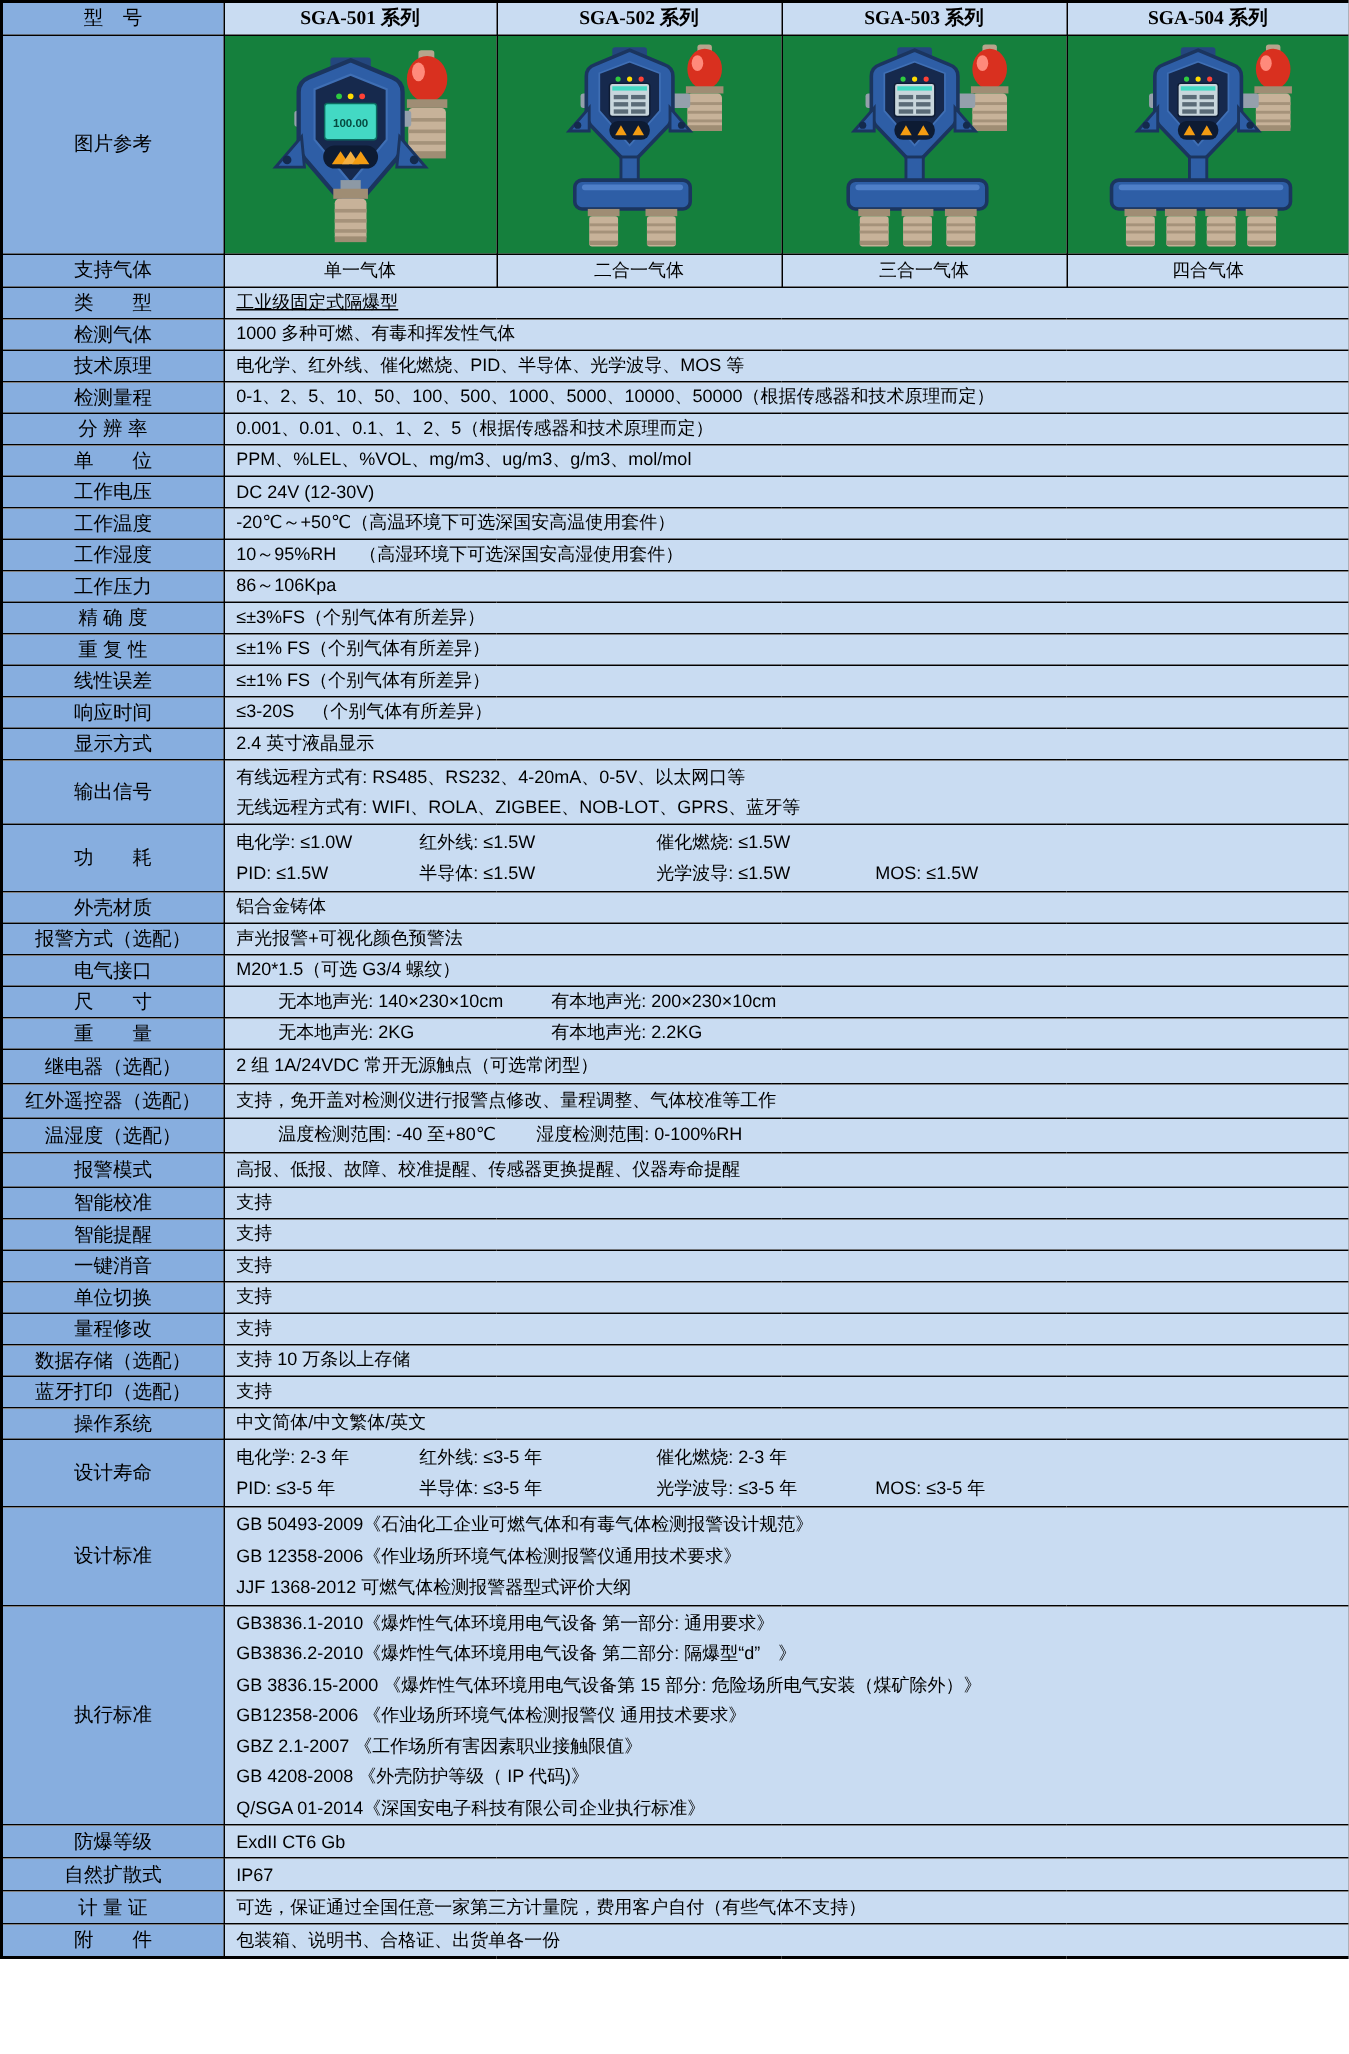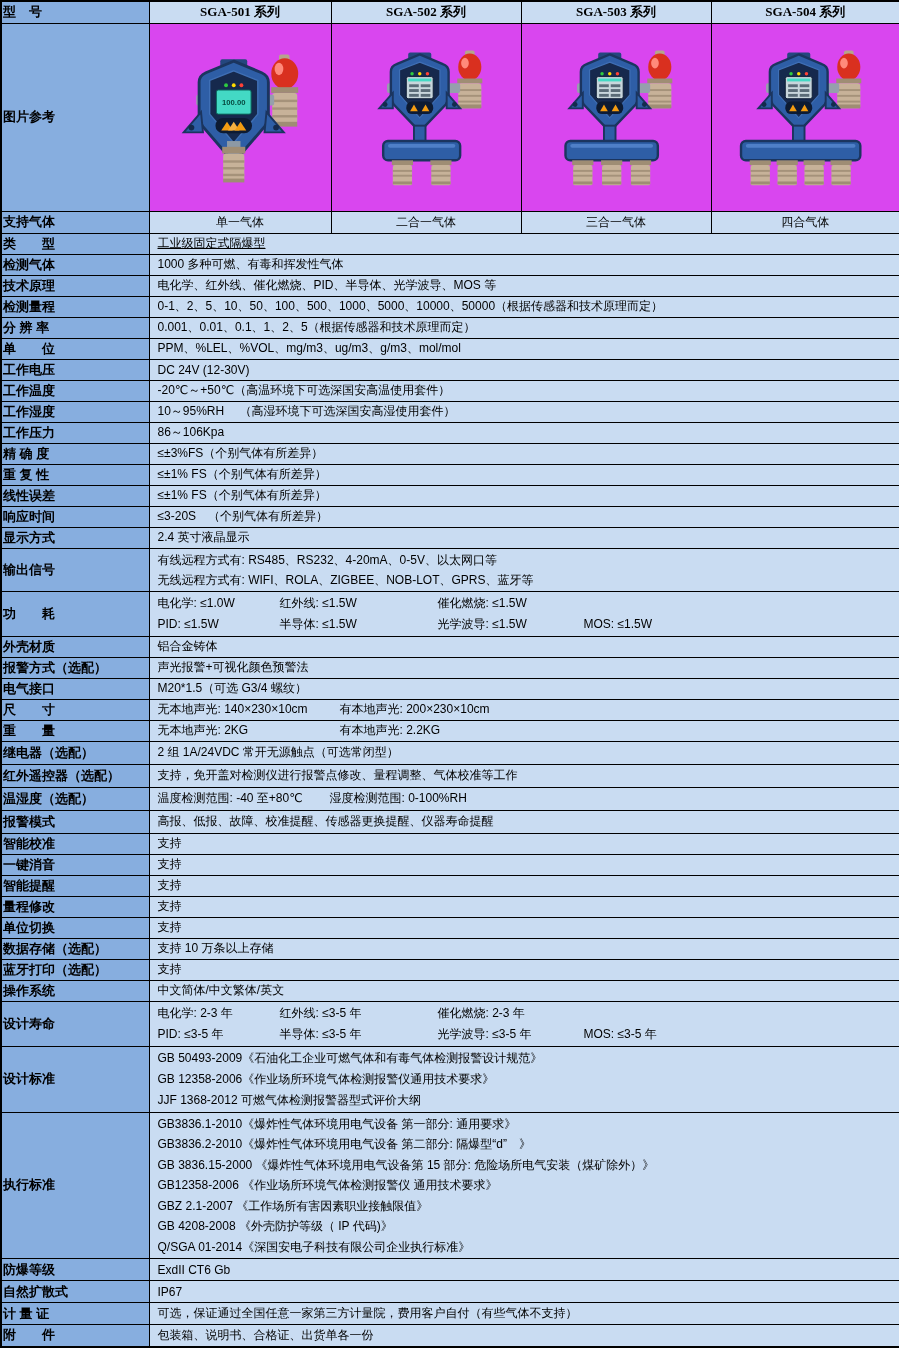--- a/index.html
+++ b/index.html
@@ -8,47 +8,47 @@
   table.spec {
     width:899px; border-collapse:collapse; table-layout:fixed;
     border:2px solid var(--border,#000);
   }
   .spec th, .spec td {
     border:1px solid var(--border,#000);
     color:#000; overflow:hidden; vertical-align:middle;
   }
   .spec th {
     background:var(--label-bg,#87AEDF);
-    font-size:13px; font-weight:bold; text-align:left; padding:1px 1px;
+    font-size:13px; font-weight:normal; text-align:center; padding:1px 1px;
   }
   .spec td {
     background:var(--value-bg,#C9DCF2);
     font-size:12px; text-align:left; padding:1px 8px;
   }
   tr.sr  { height:21px; }
   tr.h22 { height:22px; }
   tr.h23 { height:23px; }
   tr.h43 { height:43px; }
   tr.h63 { height:63px; }
   tr.h144{ height:144px; }
   td.mh {
     font-weight:bold; text-align:center; font-size:13px;
     font-family:"Liberation Serif","DejaVu Serif",serif;
   }
-  td.ic { background:#d946ef; text-align:center; vertical-align:middle; padding:0; height:188px; }
+  td.ic { background:#15803d; text-align:center; vertical-align:middle; padding:0; height:146px; }
   td.gc { text-align:center; }
   td.u  { text-decoration:underline; }
   .ln   { line-height:20px; white-space:nowrap; }
   .lns3 .ln { line-height:21px; }
   .lns7 .ln { line-height:20.5px; }
   .cols4 {
     display:grid; grid-template-columns:122px 158px 146px auto;
     line-height:21px; white-space:nowrap;
   }
-  .pair { display:grid; grid-template-columns:182px auto; white-space:nowrap; }
+  .pair { display:grid; grid-template-columns:182px auto; white-space:nowrap;margin-left:28px; }
   .pair.sm { grid-template-columns:172px auto; }
   svg { display:inline-block; vertical-align:middle; }
 </style>
 </head>
 <body>
 
 <table class="spec">
   <colgroup>
     <col style="width:148px">
       <col style="width:182px">
@@ -443,33 +443,33 @@
   <tr class="h23">
         <th>报警模式</th>
         <td colspan="4">高报、低报、故障、校准提醒、传感器更换提醒、仪器寿命提醒</td>
       </tr>
 
   <tr class="sr">
         <th>智能校准</th>
         <td colspan="4">支持</td>
       </tr>
   <tr class="sr">
+        <th>智能提醒</th>
+        <td colspan="4">支持</td>
+      </tr>
+  <tr class="sr">
         <th>一键消音</th>
         <td colspan="4">支持</td>
       </tr>
   <tr class="sr">
-        <th>智能提醒</th>
+        <th>单位切换</th>
         <td colspan="4">支持</td>
       </tr>
   <tr class="sr">
         <th>量程修改</th>
-        <td colspan="4">支持</td>
-      </tr>
-  <tr class="sr">
-        <th>单位切换</th>
         <td colspan="4">支持</td>
       </tr>
   <tr class="sr">
         <th>数据存储（选配）</th>
         <td colspan="4">支持 10 万条以上存储</td>
       </tr>
   <tr class="sr">
         <th>蓝牙打印（选配）</th>
         <td colspan="4">支持</td>
       </tr>

